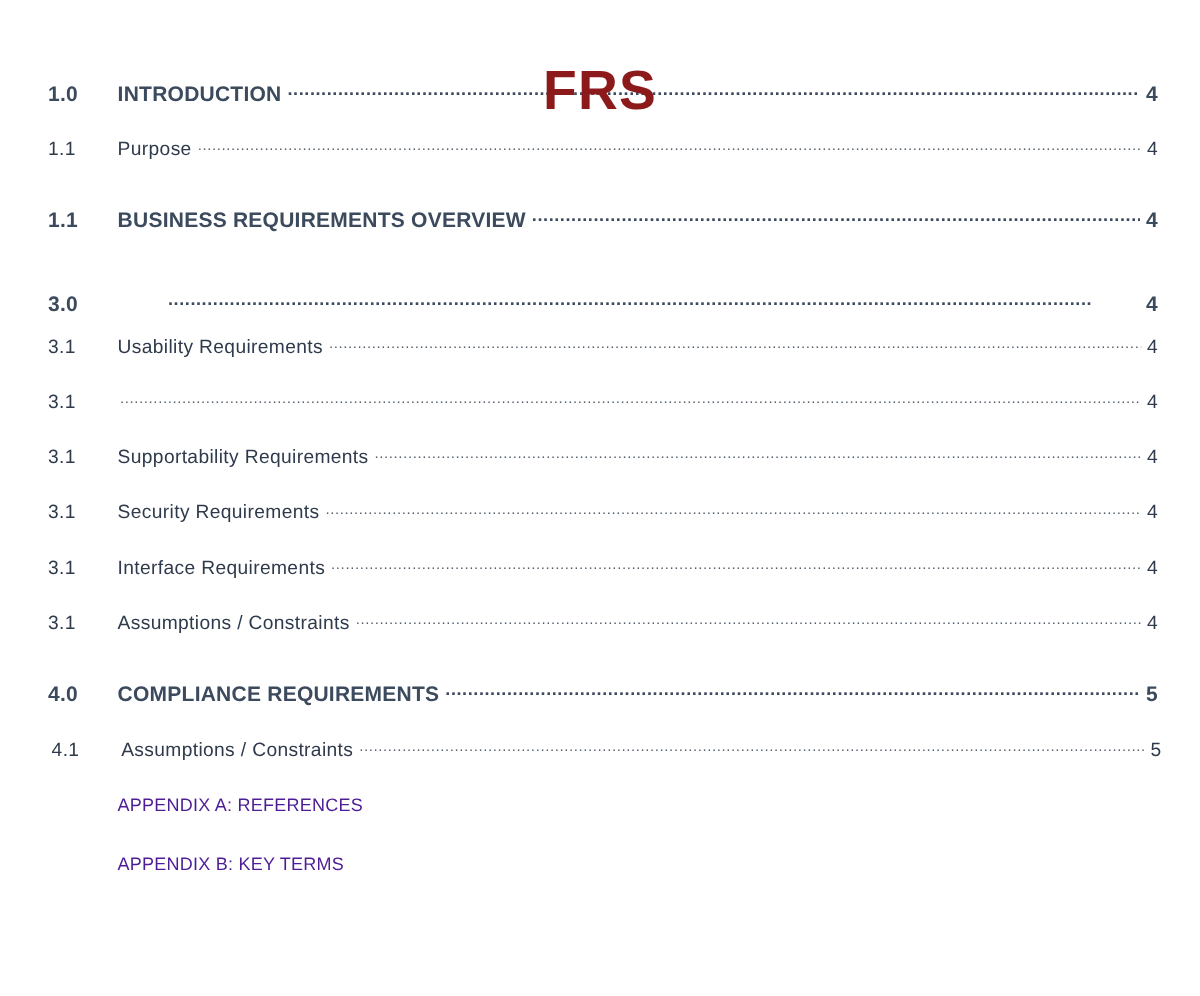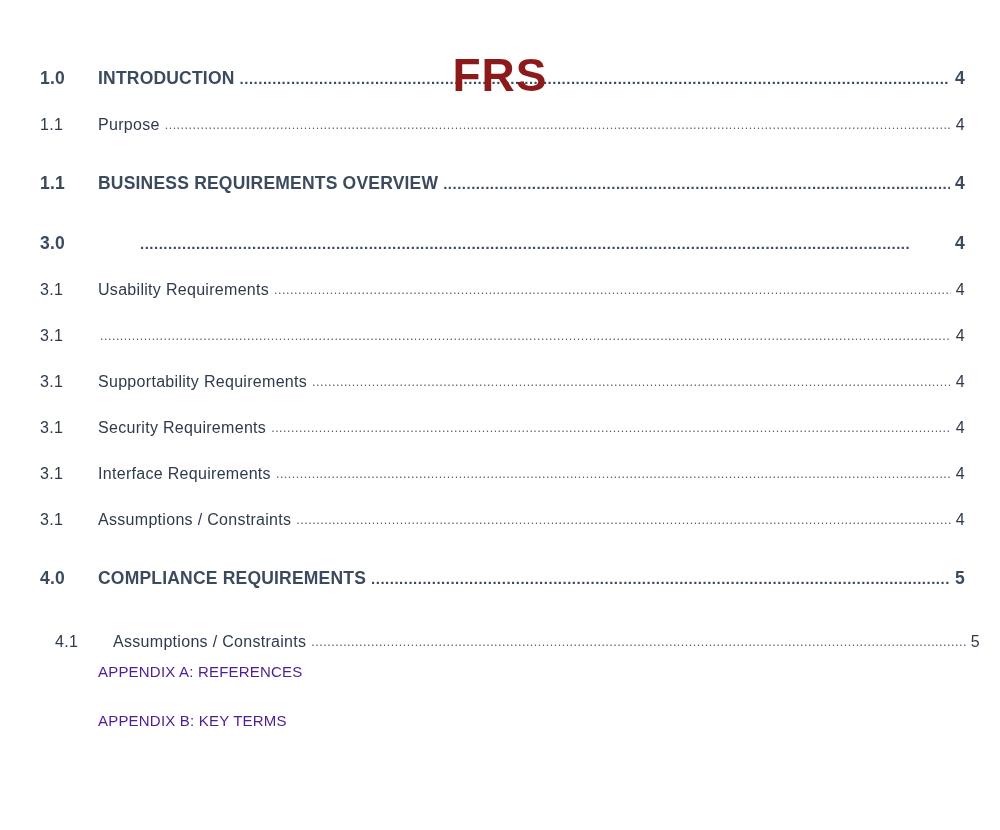--- a/index.html
+++ b/index.html
@@ -33,21 +33,21 @@
 
   #toc {
     position: absolute;
     top: 30px;
     left: 40px;
     width: 925px;
   }
 
   .toc-row {
     display: flex;
-    align-items: flex-end;
+    align-items: flex-start;
     width: 100%;
     white-space: nowrap;
   }
 
   .num {
     flex: 0 0 auto;
     width: 58px;
   }
 
   .title {
@@ -123,21 +123,21 @@
       <span class="title">Purpose</span>
       <span class="dots">...........................................................................................................................................................................................................................</span>
       <span class="page">4</span>
     </div>
     <div class="toc-row lvl1" style="position: absolute; left: 0px; top: 143px; width: 925px;">
       <span class="num">1.1</span>
       <span class="title">BUSINESS REQUIREMENTS OVERVIEW</span>
       <span class="dots">...........................................................................................................................................................................................................................</span>
       <span class="page">4</span>
     </div>
-    <div class="toc-row lvl1" style="position: absolute; left: 0px; top: 203px; width: 925px; gap: 40px;">
+    <div class="toc-row lvl1" style="position: absolute; left: 0px; top: 213px; width: 925px; gap: 40px;">
       <span class="num">3.0</span>
       <span class="dots">...........................................................................................................................................................................................................................</span>
       <span class="page">4</span>
     </div>
     <div class="toc-row lvl2" style="position: absolute; left: 0px; top: 251px; width: 925px;">
       <span class="num">3.1</span>
       <span class="title">Usability Requirements</span>
       <span class="dots">...........................................................................................................................................................................................................................</span>
       <span class="page">4</span>
     </div>
@@ -169,21 +169,21 @@
       <span class="title">Assumptions / Constraints</span>
       <span class="dots">...........................................................................................................................................................................................................................</span>
       <span class="page">4</span>
     </div>
     <div class="toc-row lvl1" style="position: absolute; left: 0px; top: 538px; width: 925px;">
       <span class="num">4.0</span>
       <span class="title">COMPLIANCE REQUIREMENTS</span>
       <span class="dots">...........................................................................................................................................................................................................................</span>
       <span class="page">5</span>
     </div>
-    <div class="toc-row lvl2" style="position: absolute; left: 15px; top: 587px; width: 925px; margin-top: 16px;">
+    <div class="toc-row lvl2" style="position: absolute; left: 3px; top: 587px; width: 925px;">
       <span class="num">4.1</span>
       <span class="title">Assumptions / Constraints</span>
       <span class="dots">...........................................................................................................................................................................................................................</span>
       <span class="page">5</span>
     </div>
     <div class="toc-row appendix" style="position: absolute; left: 0px; top: 633px; width: 925px;">
       <span class="num"></span>
       <span class="title">APPENDIX A: REFERENCES</span>
     </div>
     <div class="toc-row appendix" style="position: absolute; left: 0px; top: 682px; width: 925px;">

